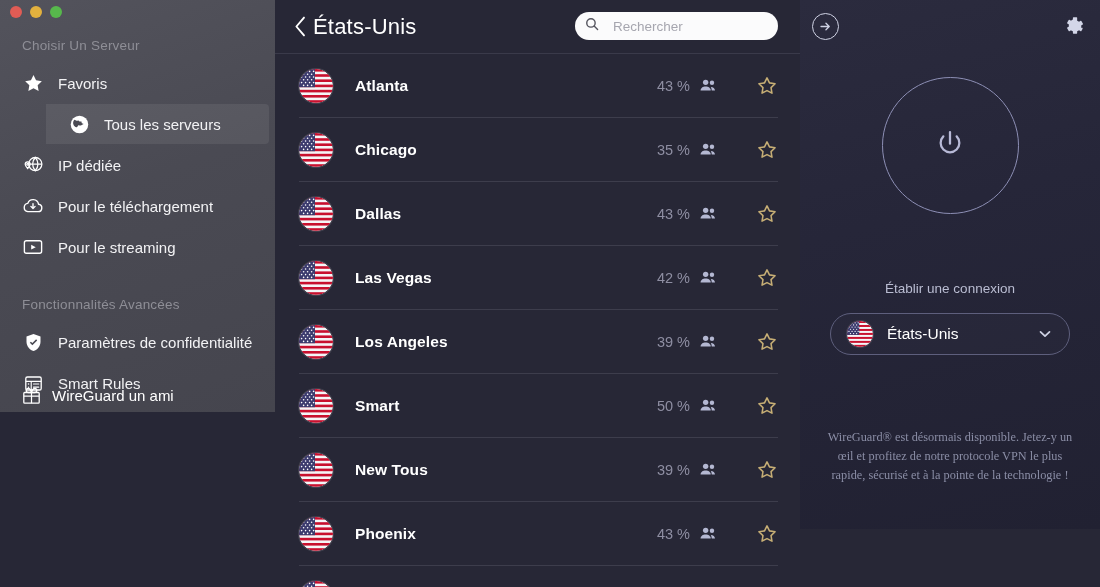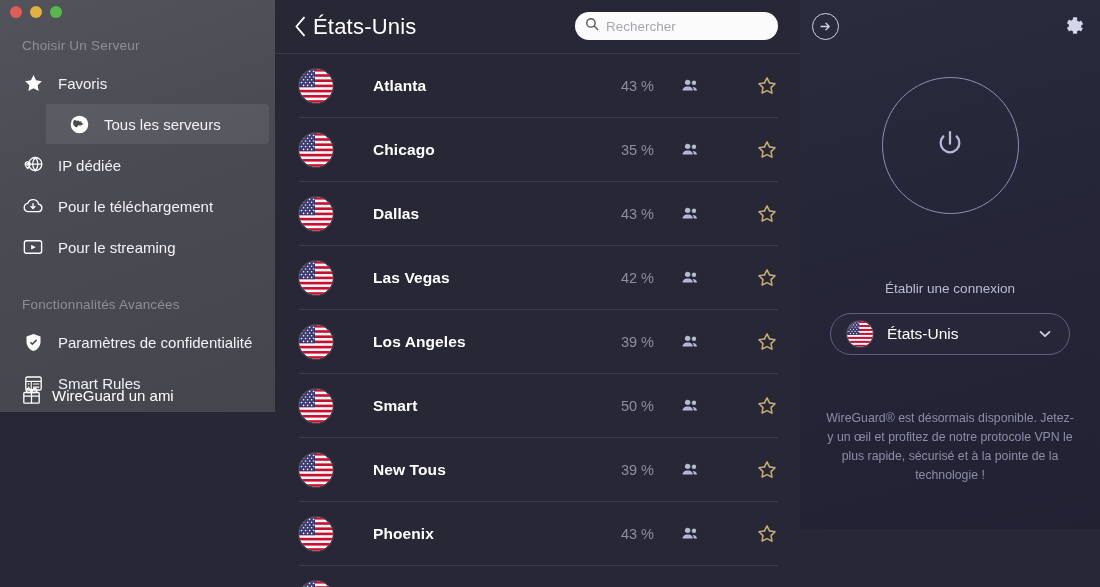--- a/index.html
+++ b/index.html
@@ -60,39 +60,38 @@
     color:#fff; flex:0 0 22px;
   }
   .list-title {
     font-size:22px; color:#ffffff; font-weight:400; margin-left:2px;
     letter-spacing:.2px; white-space:nowrap;
   }
   .search-wrap {
     position:absolute; right:22px; top:12px;
     width:203px; height:28px;
     background:#fbfbfc; border-radius:14px;
-    display:flex; align-items:center; padding:0 10px; gap:7px;
+    display:flex; align-items:center; padding:0 10px; gap:14px;
   }
   .search-wrap svg { flex:0 0 14px; }
   .search-input {
     border:none; outline:none; background:transparent;
     font-family:"Liberation Sans", sans-serif; font-size:13.5px;
     color:#2b2b33; width:100%;
   }
   .search-input::placeholder { color:#a6a6af; }
 
   .head-rule { height:1px; background:#3a3a4a; margin:0 0 0 0; }
 
   .rows { }
   .row {
     height:64px; display:flex; align-items:center;
     margin:0 22px 0 24px;
     border-bottom:1px solid #3d3d4c;
     cursor:default;
-    gap:18px;
   }
   .row:last-child { border-bottom:none; }
   .flag {
     width:34px; height:34px; flex:0 0 34px; border-radius:50%;
     overflow:hidden; position:relative;
     box-shadow:0 0 0 1px rgba(255,255,255,.12);
   }
   .flag svg { display:block; width:34px; height:34px; }
   .row-name {
     flex:1 1 auto; margin-left:22px;
@@ -144,21 +143,21 @@
     display:flex; align-items:center; padding:0 16px;
     background:rgba(255,255,255,0.015);
   }
   .pill-flag { width:26px; height:26px; flex:0 0 26px; border-radius:50%; overflow:hidden;
     box-shadow:0 0 0 1px rgba(255,255,255,.12); }
   .pill-flag svg { display:block; width:26px; height:26px; }
   .pill-name { flex:1 1 auto; margin-left:14px; color:#ffffff; font-size:15.5px; font-weight:400; }
   .pill-chev { color:#cfd2e4; width:16px; height:16px; flex:0 0 16px; }
   .promo {
     position:absolute; bottom:44px; left:24px; right:24px;
-    text-align:center; color:#8b8ea6; font-size:12.3px; line-height:1.55;
+    text-align:center; color:#8b8ea6; font-size:12.3px; line-height:1.55;font-family:Liberation Serif, serif;
   }
 </style>
 </head>
 <body>
 
 <div class="app">
 
   <div class="sidebar">
 
     <div class="traffic">

